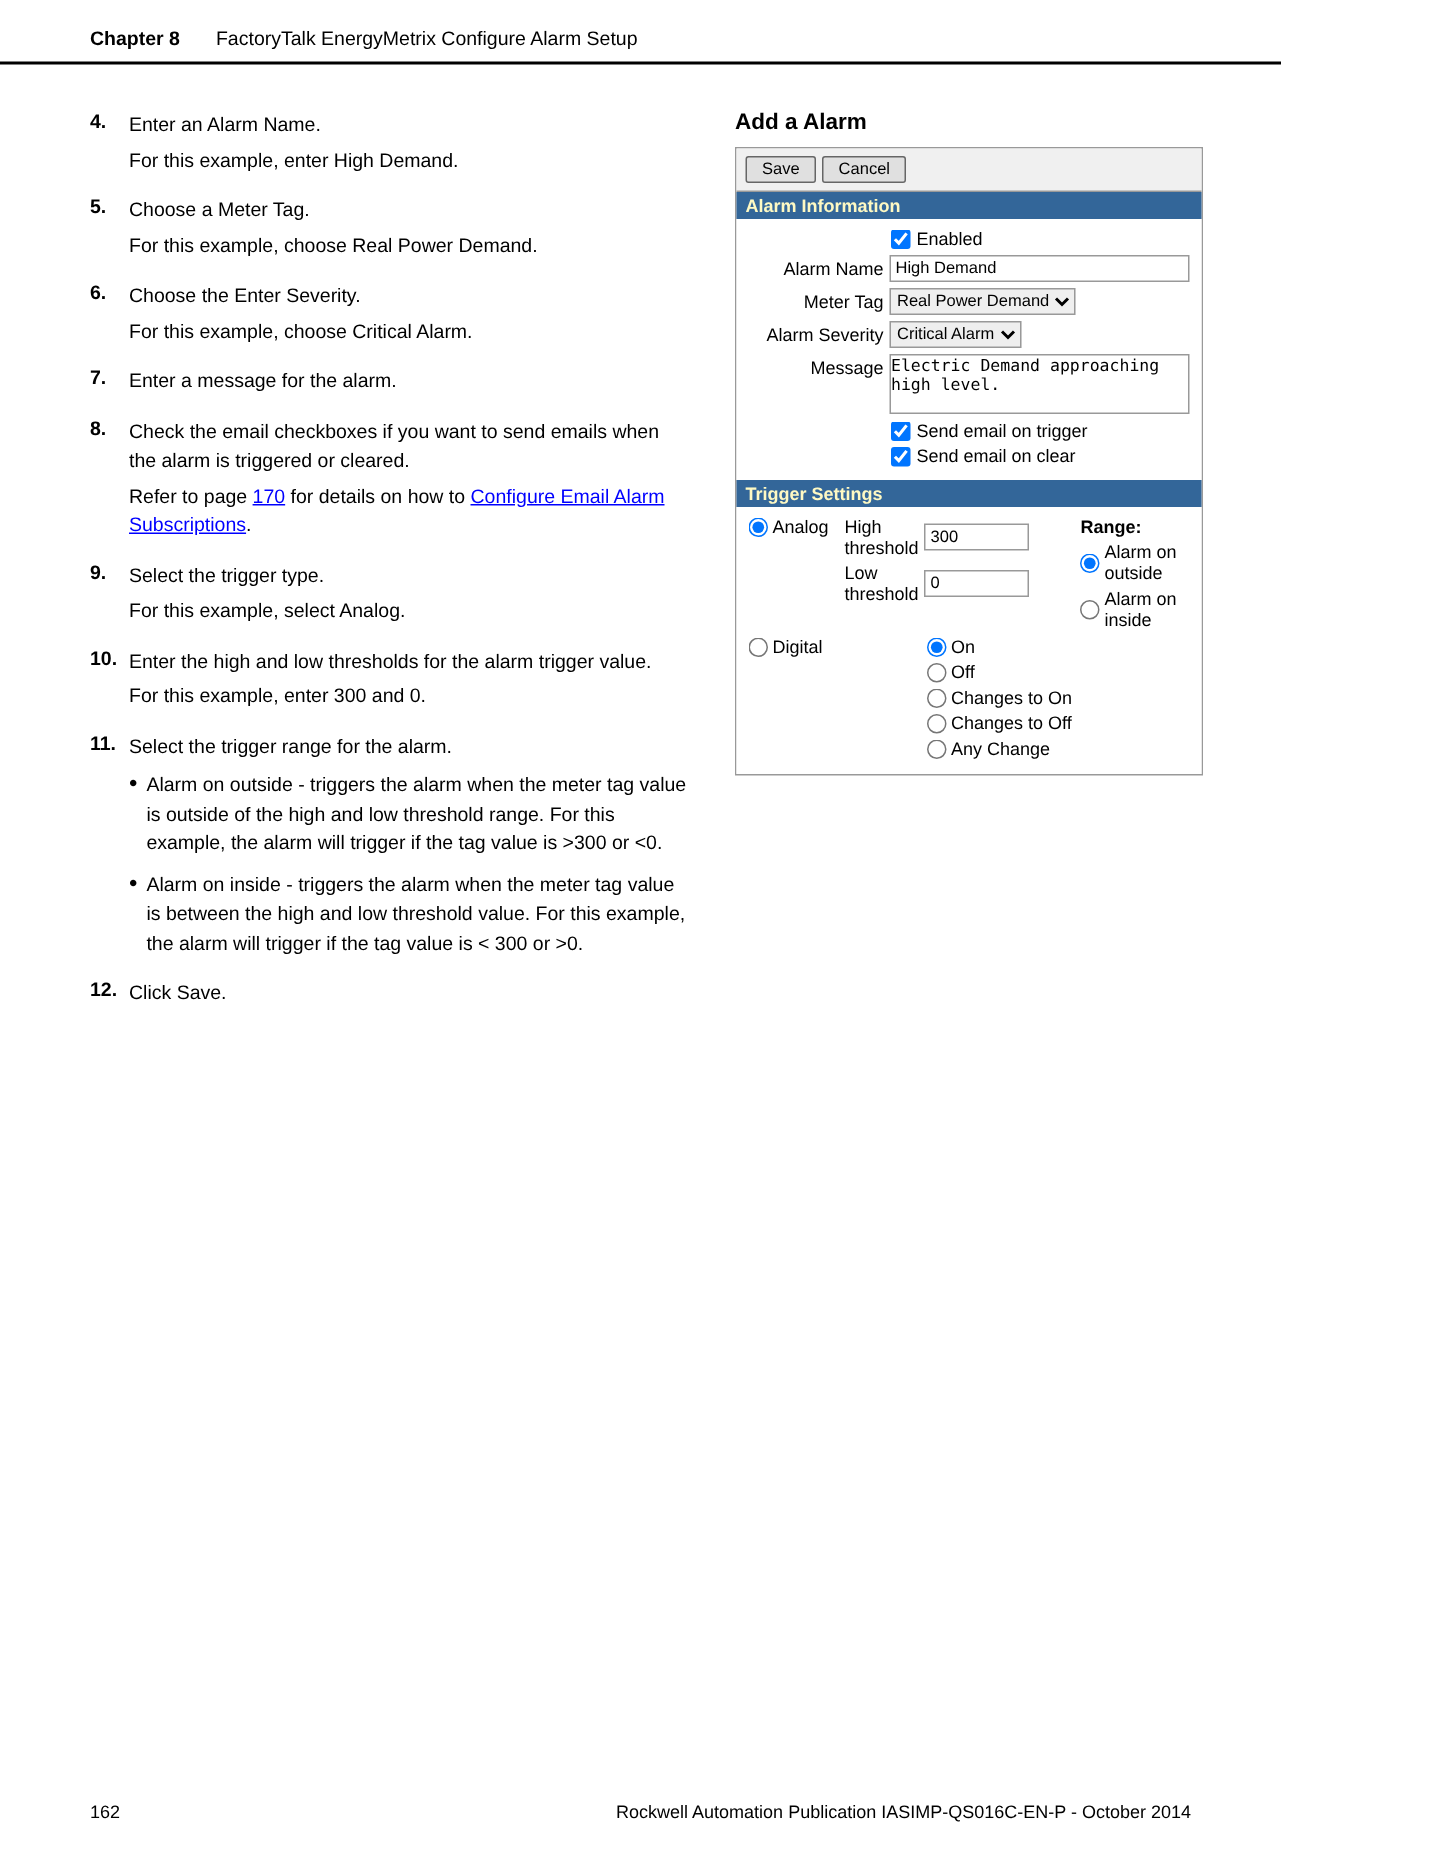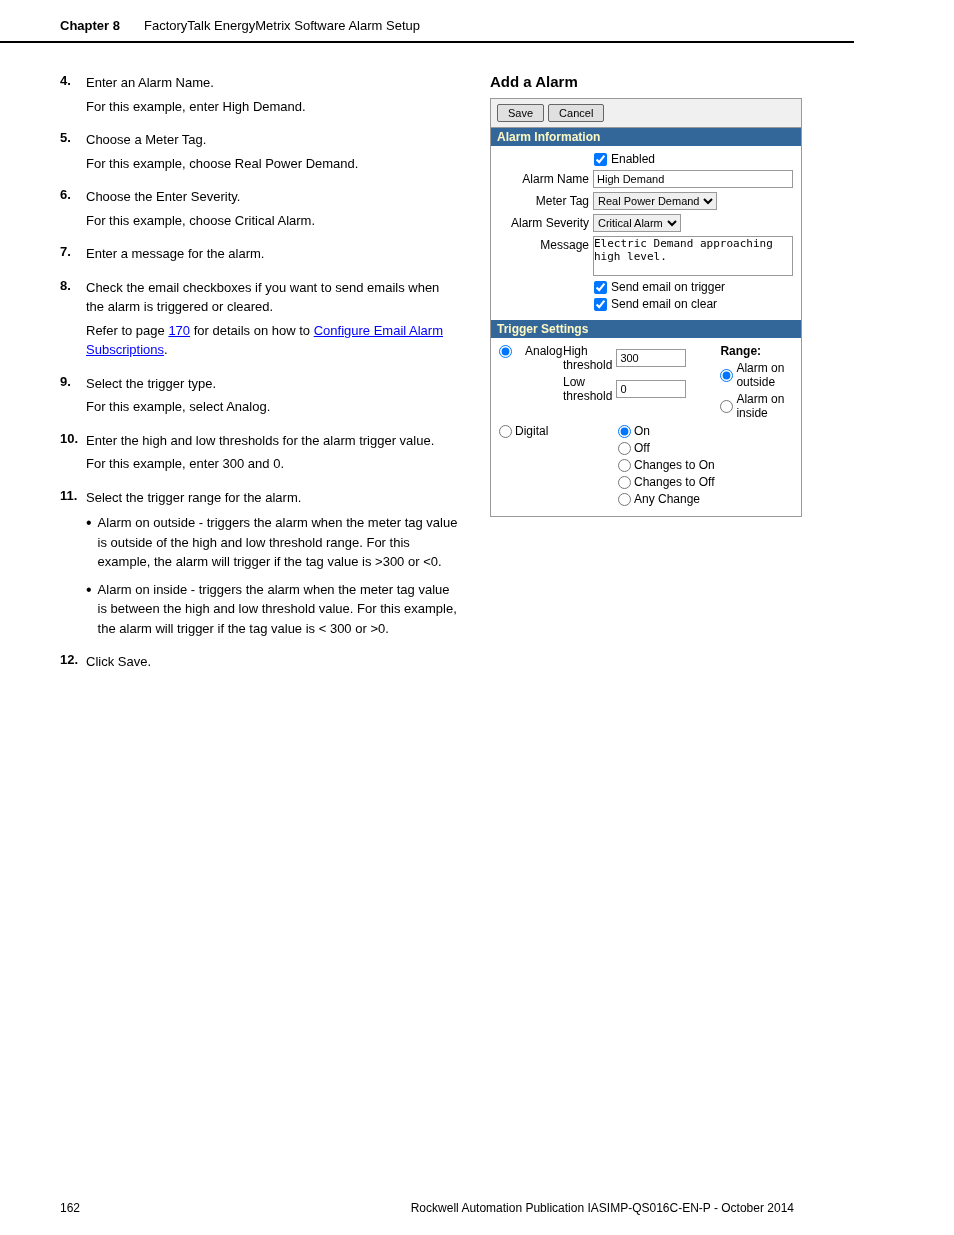--- a/index.html
+++ b/index.html
@@ -238,21 +238,21 @@
       margin-left: 95px;
     }
   </style>
 </head>
 <body>
 
 <div class="page-container">
 
   <div class="page-header">
     <span class="chapter-label">Chapter 8</span>
-    <span class="header-title">FactoryTalk EnergyMetrix Software Alarm Setup</span>
+    <span class="header-title">FactoryTalk EnergyMetrix Configure Alarm Setup</span>
   </div>
 
   <div class="main-content">
 
     <div class="instructions">
 
       <div class="instruction-item">
         <div class="instruction-line">
           <span class="step-num">4.</span>
           <span class="instruction-body">Enter an Alarm Name.</span>
@@ -387,21 +387,21 @@
             <input type="checkbox" checked="" style="">
             <label>Send email on clear</label>
           </div>
         </div>
 
         <div class="section-header">Trigger Settings</div>
 
         <div class="trigger-section">
 
           <div class="trigger-row">
-            <div style="display:flex; align-items:center; gap:13px; min-width:58px;">
+            <div style="display:flex; align-items:center; gap:3px; min-width:58px;">
               <input type="radio" name="trigger-type" checked="" style="">
               <label>Analog</label>
             </div>
             <div class="threshold-group">
               <div class="threshold-row">
                 <label>High threshold</label>
                 <input type="text" class="form-input" style="width: 70px;" value="300">
               </div>
               <div class="threshold-row">
                 <label>Low threshold</label>

